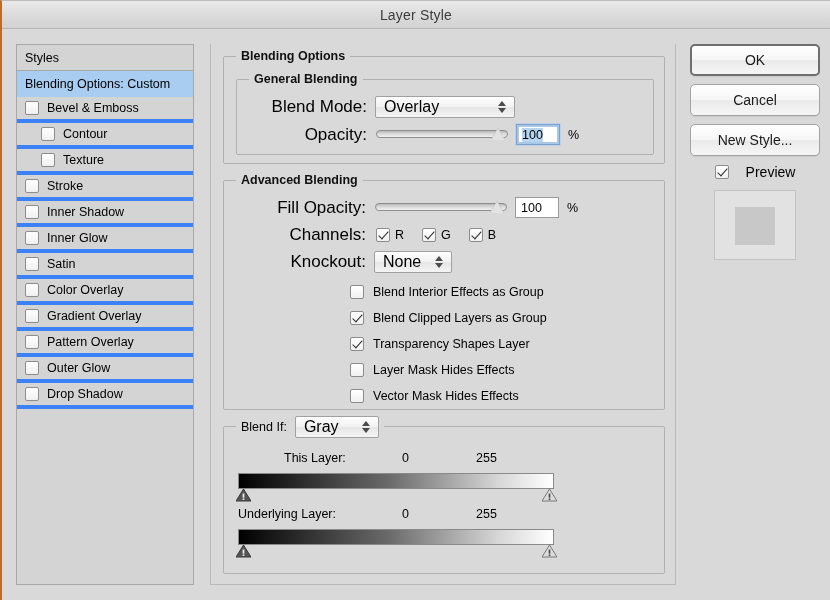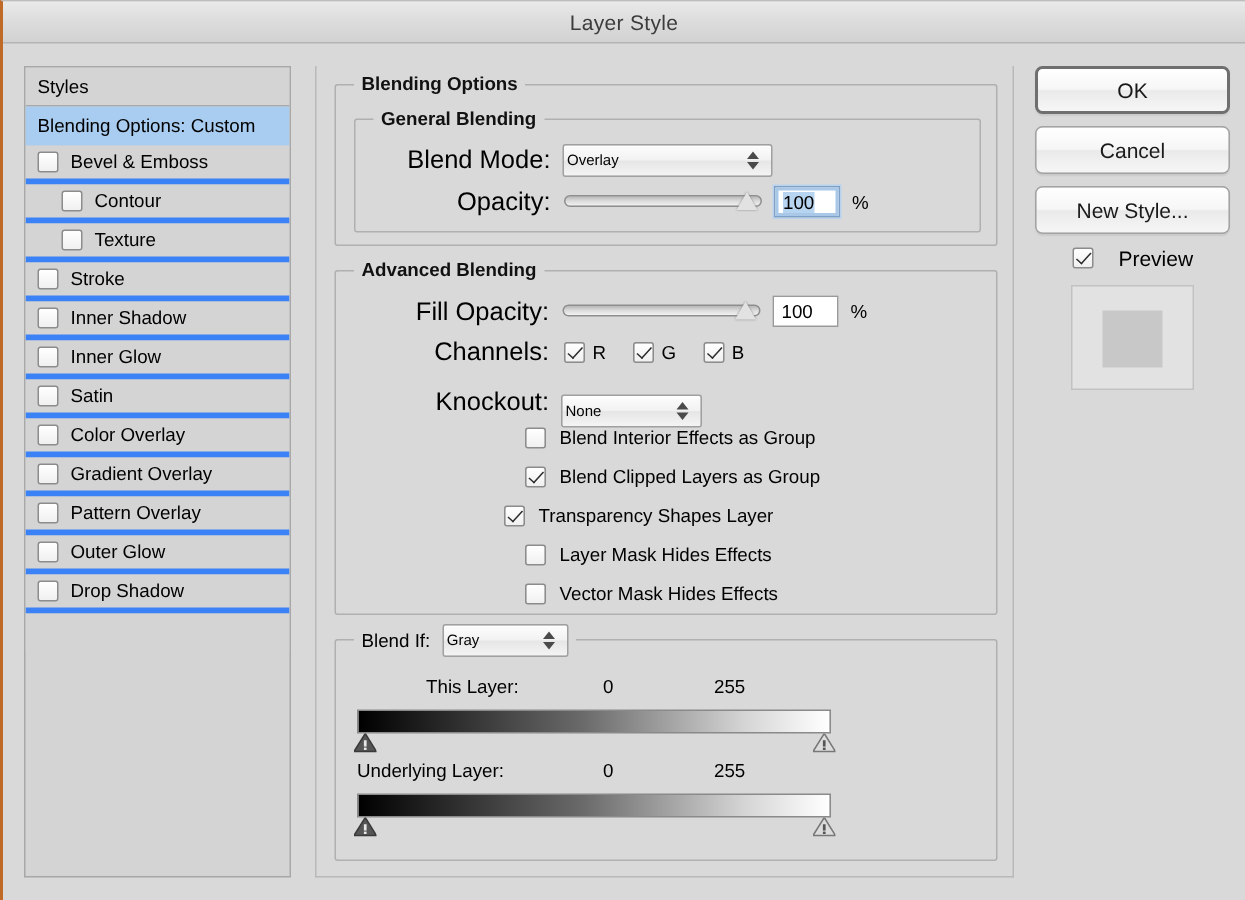--- a/index.html
+++ b/index.html
@@ -163,22 +163,22 @@
 
   
   .select {
     position: relative;
     height: 22px;
     background: linear-gradient(to bottom, #fdfdfd 0%, #f2f2f2 48%, #e6e6e6 52%, #f4f4f4 100%);
     border: 1px solid #a0a0a0;
     border-radius: 2px;
     display: flex;
     align-items: center;
-    padding-left: 2px;
-    font-size: 10px;
+    padding-left: 8px;
+    font-size: 16px;
     box-shadow: 0 1px 0 rgba(255,255,255,.7) inset;
   }
   .select .arrows {
     position: absolute;
     right: 7px; top: 50%;
     transform: translateY(-50%);
     width: 9px; height: 14px;
   }
   .select .arrows::before,
   .select .arrows::after {
@@ -473,35 +473,35 @@
             </span>
             <span class="chan">
               <span class="cb checked"></span>
               <span class="nm">B</span>
             </span>
           </div>
         </div>
 
         <div class="row" style="left:0; top:70px; width:432px;">
           <div class="lbl-r" style="width:142px;">Knockout:</div>
-          <div class="select" style="margin-left:8px; width:94px;margin-top:12px;">
+          <div class="select" style="margin-left:8px; width:78px;">
             <span>None</span>
             <span class="arrows"></span>
           </div>
         </div>
 
         <div class="optrow" style="left:126px; top:104px;">
           <span class="cb"></span>
           <span>Blend Interior Effects as Group</span>
         </div>
         <div class="optrow" style="left:126px; top:130px;">
           <span class="cb checked"></span>
           <span>Blend Clipped Layers as Group</span>
         </div>
-        <div class="optrow" style="left:112px; top:156px;">
+        <div class="optrow" style="left:126px; top:156px;">
           <span class="cb checked"></span>
           <span>Transparency Shapes Layer</span>
         </div>
         <div class="optrow" style="left:126px; top:182px;">
           <span class="cb"></span>
           <span>Layer Mask Hides Effects</span>
         </div>
         <div class="optrow" style="left:126px; top:208px;">
           <span class="cb"></span>
           <span>Vector Mask Hides Effects</span>

